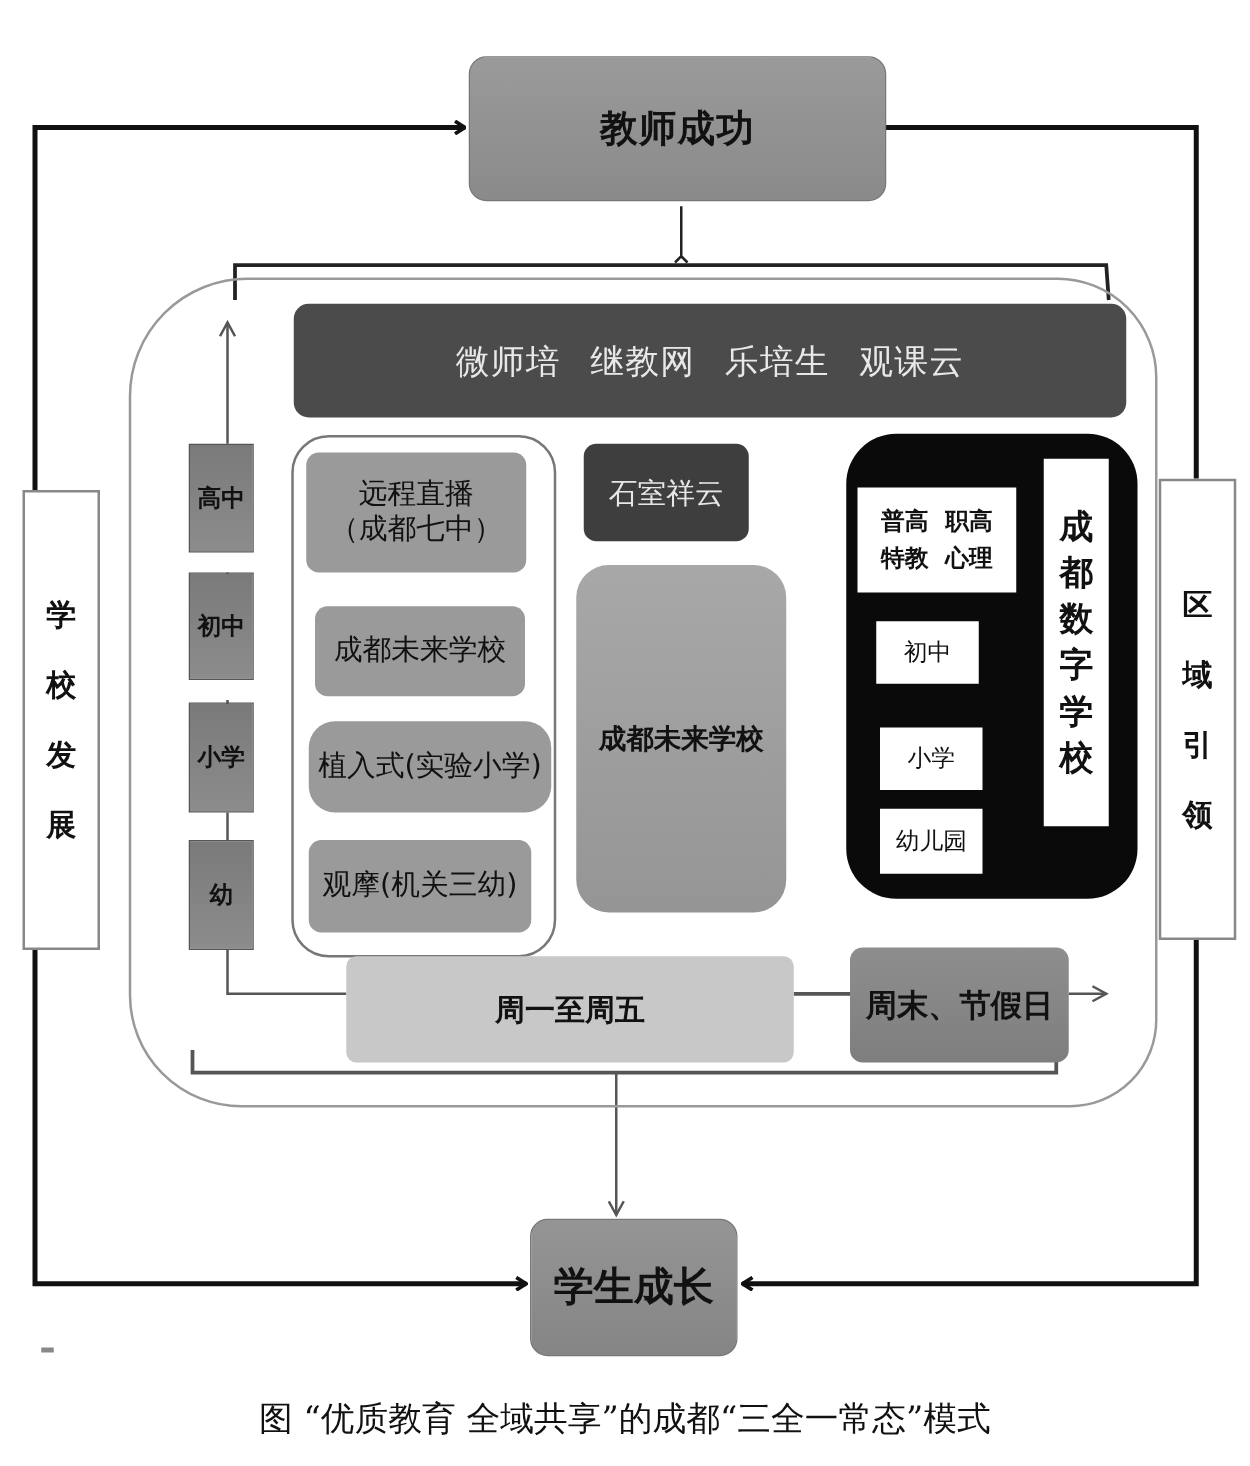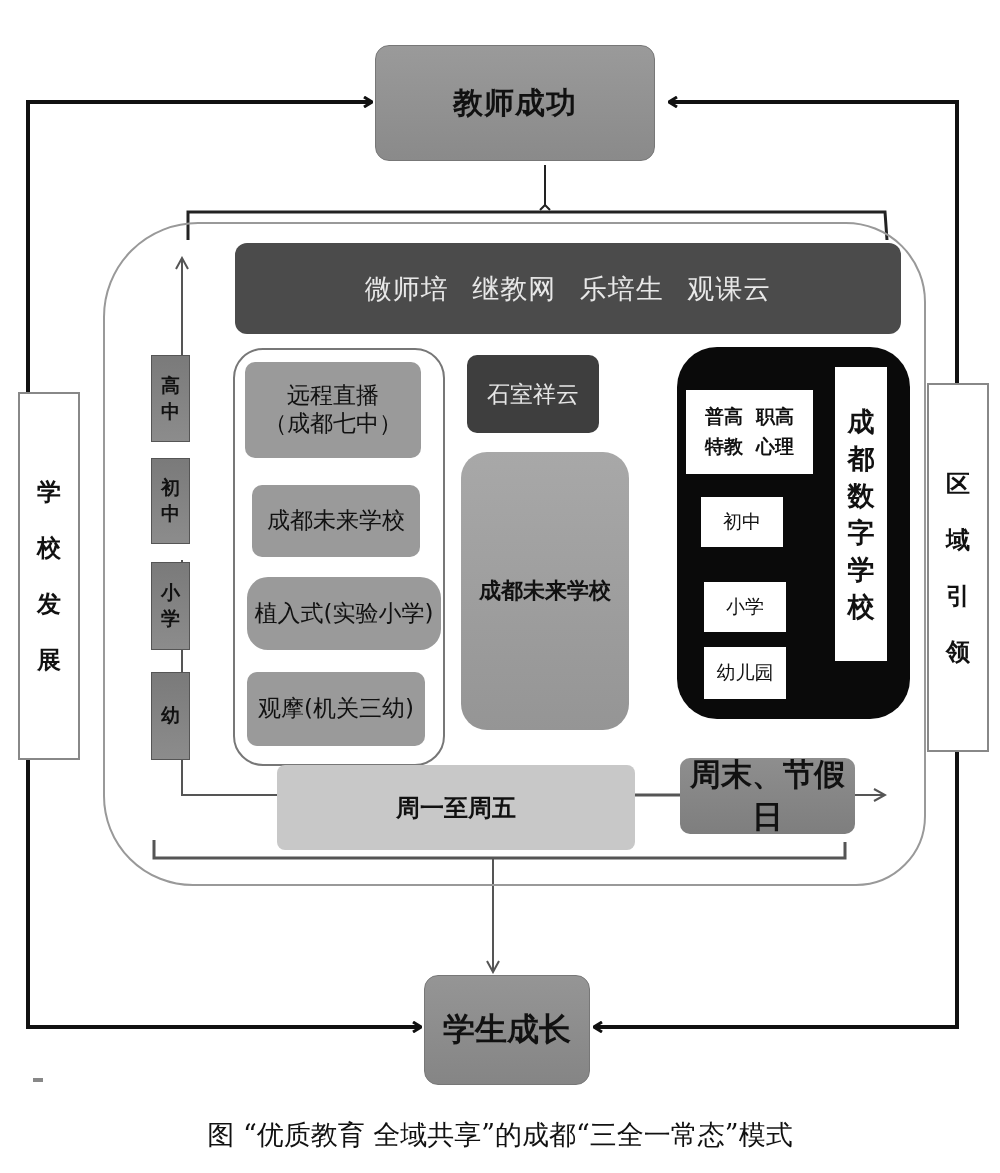--- a/index.html
+++ b/index.html
@@ -1,50 +1,50 @@
 <!DOCTYPE html>
 <html><head>
 <meta charset="utf-8">
 <style>
   html, body { margin:0; padding:0; background:#ffffff; }
   body { width:1000px; height:1173px; position:relative; overflow:hidden;
          font-family:"DejaVu Sans", "Liberation Sans", sans-serif; color:#111; }
   .abs { position:absolute; box-sizing:border-box; }
   svg.lines { position:absolute; left:0; top:0; width:1000px; height:1173px; }
   .box { display:flex; align-items:center; justify-content:center; text-align:center; }
-  .top-goal { left:375px; top:45px; width:280px; height:116px; border-radius:14px;
+  .top-goal { left:375px; top:45px; width:334px; height:116px; border-radius:14px;
               background:linear-gradient(#9a9a9a,#8a8a8a); border:1px solid #777;
               font-size:30px; font-weight:bold; color:#111; letter-spacing:1px; }
   .bottom-goal { left:424px; top:975px; width:166px; height:110px; border-radius:14px;
               background:linear-gradient(#959595,#858585); border:1px solid #777;
               font-size:32px; font-weight:bold; color:#111; }
   .side { width:62px; border:2px solid #888; background:#fff; flex-direction:column;
           font-size:24px; font-weight:bold; }
   .side span { display:block; margin:12px 0; }
   .container { left:103px; top:222px; width:823px; height:664px; border:2px solid #999;
                border-radius:95px 80px 70px 90px; }
   .band { left:223px; top:243px; width:666px; height:91px; border-radius:12px;
           background:#4b4b4b; color:#e8e8e8; font-size:27px; word-spacing:14px; letter-spacing:1px;margin-left:12px; }
-  .level { left:151px; width:39px; background:linear-gradient(#7a7a7a,#8c8c8c); border:1px solid #555;
+  .level { left:151px; width:52px; background:linear-gradient(#7a7a7a,#8c8c8c); border:1px solid #555;
            font-size:19px; font-weight:bold; color:#111; }
   .group-left { left:233px; top:348px; width:212px; height:418px; border:2px solid #777; border-radius:30px; background:#fff; }
   .mode { background:#9a9a9a; border-radius:10px; font-size:23px; color:#111; line-height:1.2;align-items:center; }
   .shishi { left:467px; top:355px; width:132px; height:78px; border-radius:10px;
             background:#3e3e3e; color:#e6e6e6; font-size:23px; }
   .future { left:461px; top:452px; width:168px; height:278px; border-radius:26px;
             background:linear-gradient(#a8a8a8,#959595); font-size:22px; font-weight:bold; color:#111; }
   .digital { left:677px; top:347px; width:233px; height:372px; border-radius:40px; background:#0a0a0a; }
   .wbox { background:#fff; font-size:19px; color:#111; }
   .digital-title { left:835px; top:367px; width:52px; height:294px; background:#fff;
                    flex-direction:column; font-size:27px; font-weight:bold; }
   .digital-title span { display:block; line-height:37px; }
   .weekday { left:277px; top:765px; width:358px; height:85px; border-radius:8px;
              background:#c8c8c8; font-size:24px; font-weight:bold; }
-  .weekend { left:680px; top:758px; width:175px; height:76px; border-radius:10px;
-             background:linear-gradient(#8e8e8e,#7e7e7e); font-size:31px; font-weight:bold; }
+  .weekend { left:680px; top:758px; width:175px; height:92px; border-radius:10px;
+             background:linear-gradient(#8e8e8e,#7e7e7e); font-size:25px; font-weight:bold; }
   .caption { left:0; top:1115px; width:1000px; height:40px; font-family:"DejaVu Serif","Liberation Serif",serif;
              font-size:27px; color:#111; }
   .dash { left:33px; top:1078px; width:10px; height:4px; background:#888; }
 </style>
 </head>
 <body>
 
 <svg class="lines" viewBox="0 0 1000 1173">
   <defs>
     <marker id="ah" markerWidth="10" markerHeight="12" refX="9" refY="6" orient="auto" markerUnits="userSpaceOnUse">

